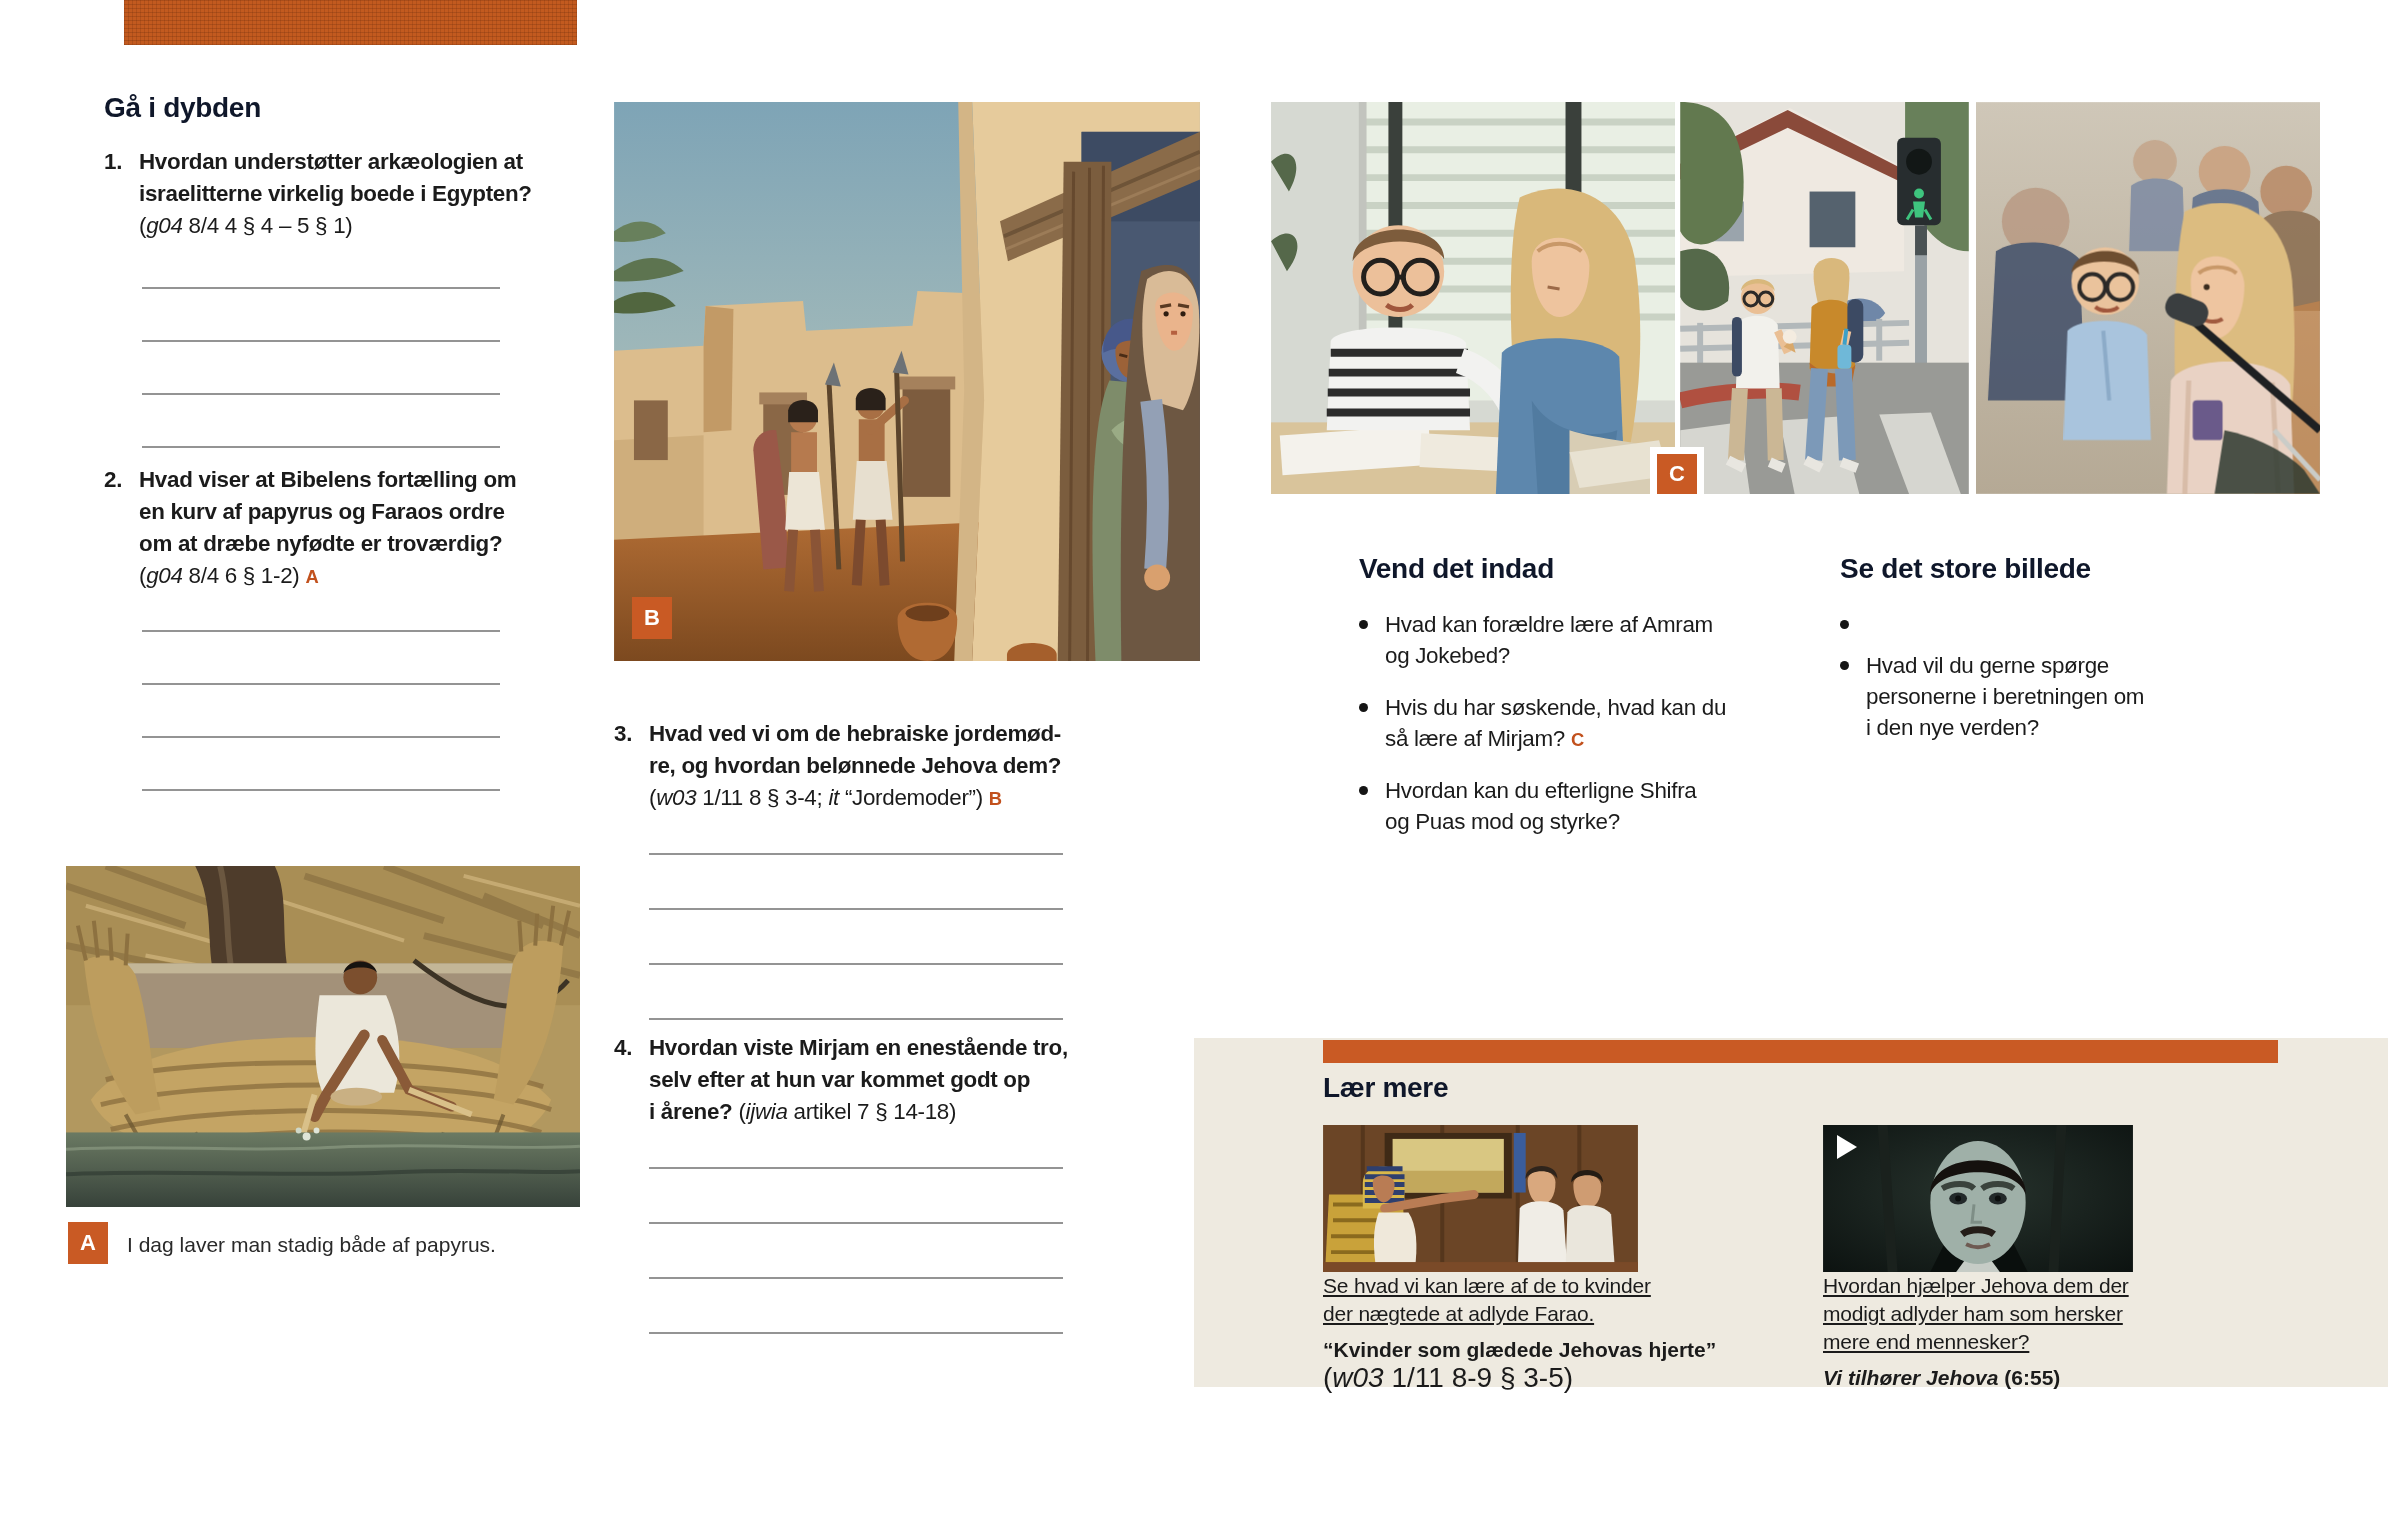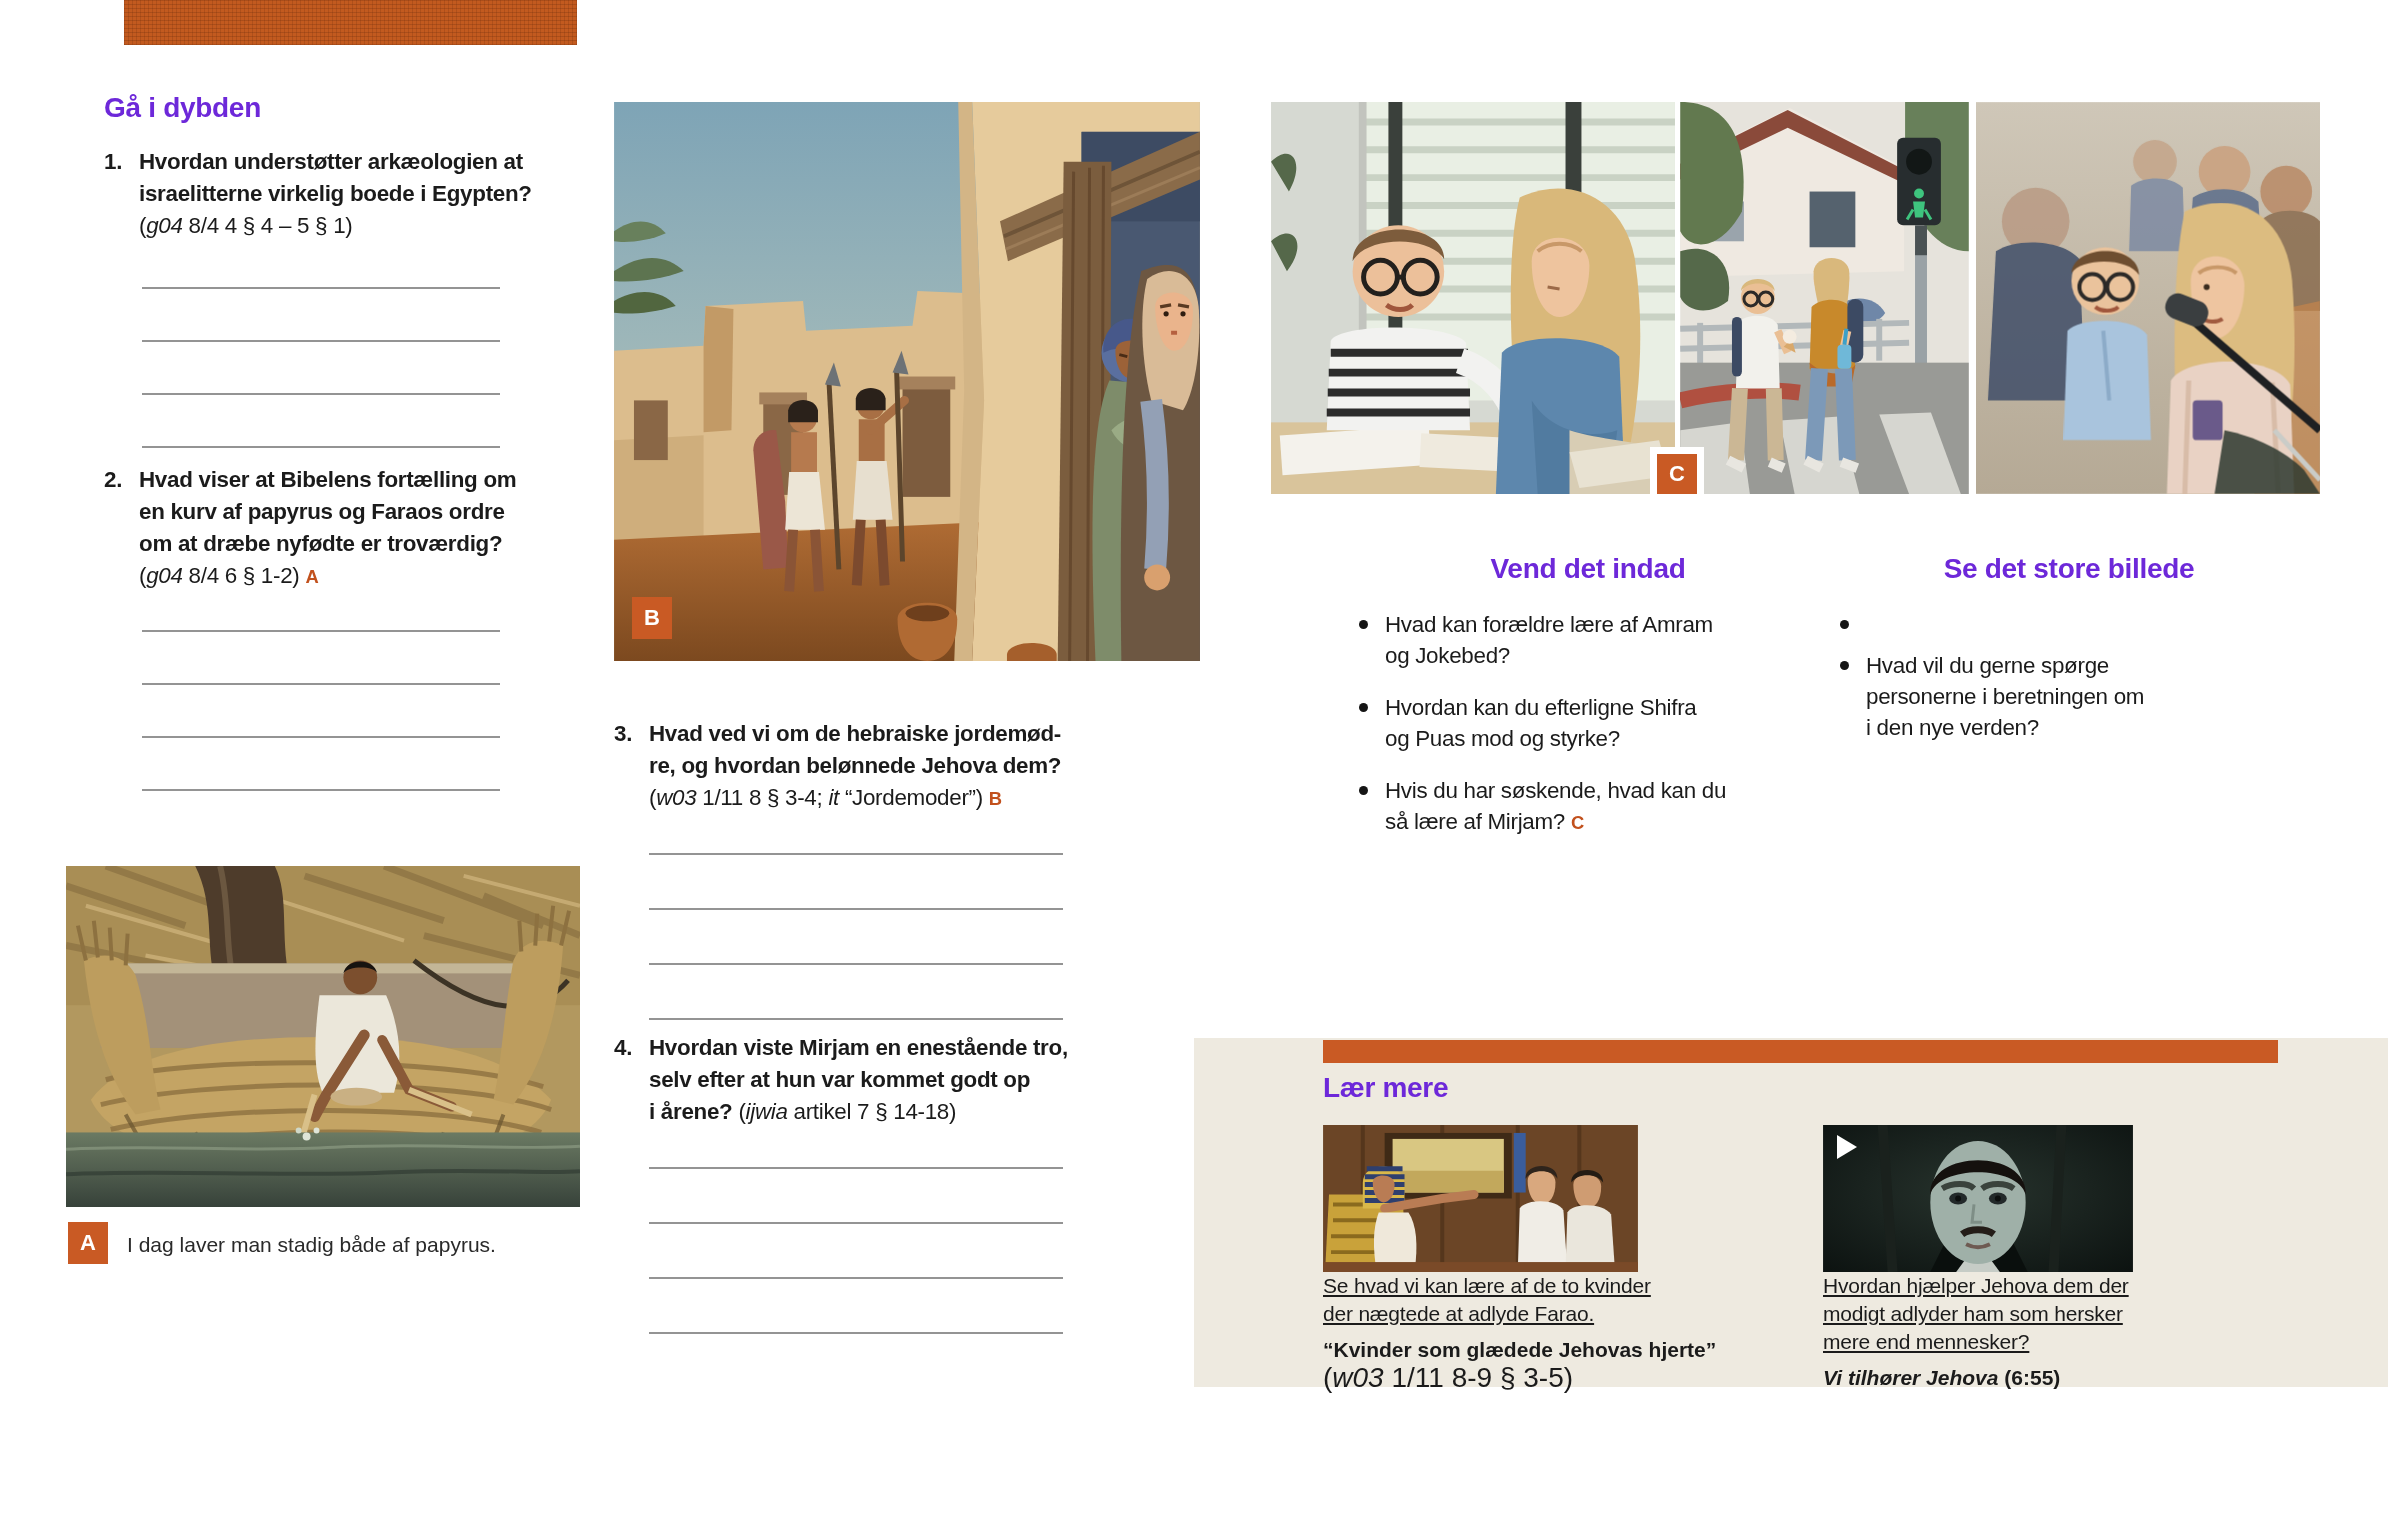--- a/index.html
+++ b/index.html
@@ -6,21 +6,21 @@
   .page{position:relative;width:2388px;height:1535px;background:#ffffff;overflow:hidden;
         font-family:"Liberation Sans",sans-serif;color:#1b1b1b;}
   .abs{position:absolute;}
 
   
   .band{left:124px;top:0;width:453px;height:45px;background-color:#c25a1f;
         background-image:
           repeating-linear-gradient(0deg, rgba(110,45,12,.28) 0 1px, rgba(255,255,255,0) 1px 4px),
           repeating-linear-gradient(90deg, rgba(110,45,12,.22) 0 1px, rgba(255,255,255,0) 1px 4px);}
 
-  h2.sec{margin:0;font-size:28px;line-height:32px;font-weight:700;color:#6d28d9;letter-spacing:-0.3px;text-align:center;}
+  h2.sec{margin:0;font-size:28px;line-height:32px;font-weight:700;color:#0f172a;letter-spacing:-0.3px;}
 
   
   .q{display:flex;font-size:22.4px;line-height:32px;letter-spacing:-0.3px;}
   .qnum{width:35px;font-weight:700;flex:none;}
   .qbody .tl{white-space:nowrap;height:32px;}
   .b{font-weight:700;}
   .pub{font-style:italic;}
   .mk{color:#c2511d;font-weight:700;font-size:18.4px;letter-spacing:0.5px;}
   .bld{font-weight:700;}
   .bi{font-weight:700;font-style:italic;}
@@ -457,29 +457,29 @@
       <div class="brow">
         <span class="dot"></span>
         <div class="btext">
             <div class="tl"><span>Hvad kan forældre lære af Amram</span></div>
             <div class="tl"><span>og Jokebed?</span></div>
           </div>
       </div>
       <div class="brow">
         <span class="dot"></span>
         <div class="btext">
-            <div class="tl"><span>Hvordan kan du efterligne Shifra</span></div>
-            <div class="tl"><span>og Puas mod og styrke?</span></div>
+            <div class="tl"><span>Hvis du har søskende, hvad kan du</span></div>
+            <div class="tl"><span>så lære af Mirjam?  </span><span class="mk">C</span></div>
           </div>
       </div>
       <div class="brow">
         <span class="dot"></span>
         <div class="btext">
-            <div class="tl"><span>Hvis du har søskende, hvad kan du</span></div>
-            <div class="tl"><span>så lære af Mirjam?  </span><span class="mk">C</span></div>
+            <div class="tl"><span>Hvordan kan du efterligne Shifra</span></div>
+            <div class="tl"><span>og Puas mod og styrke?</span></div>
           </div>
       </div>
     </div>
   </div>
 
   <div class="abs refl" style="left:1811px;top:553px;margin-left:29px;">
     <h2 class="sec">Se det store billede</h2>
     <div class="bullets">
       <div class="brow">
         <span class="dot"></span>

